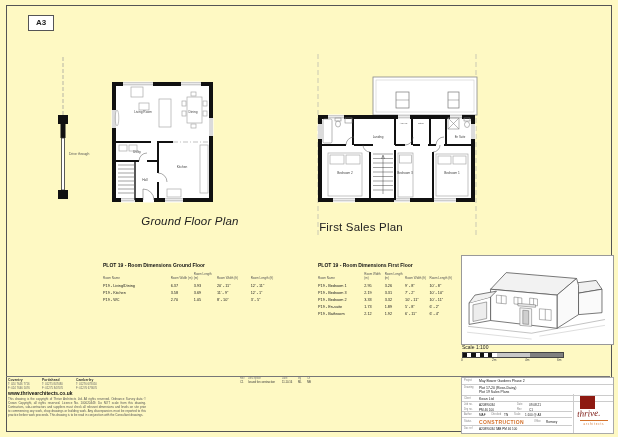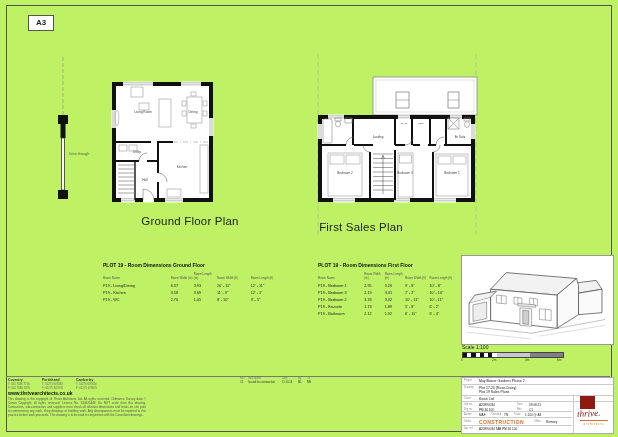--- a/index.html
+++ b/index.html
@@ -1,16 +1,16 @@
 <!DOCTYPE html>
 <html><head>
 <meta charset="utf-8">
 <style>
   html,body{margin:0;padding:0;background:#e9e9e9;}
-  #sheet{position:relative;width:618px;height:437px;background:#bef264;overflow:hidden;
+  #sheet{position:relative;width:618px;height:437px;background:#fef9c3;overflow:hidden;
          font-family:"Liberation Sans",sans-serif;color:#222;box-shadow:0 0 2px #999;}
   .abs{position:absolute;}
   #frame{left:6px;top:5px;width:604px;height:425px;border:1px solid #555;}
   #a3box{left:28px;top:15px;width:24px;height:14px;border:1px solid #555;background:#fff;
          font-size:8px;font-weight:bold;text-align:center;line-height:14px;}
   .plan-title{font-size:11.5px;color:#222;text-align:center;letter-spacing:0.2px;}
   
   .dim{font-size:3.6px;}
   .dim .dim-title{font-size:5px;font-weight:bold;color:#111;margin-bottom:4px;}
   .dim table{border-collapse:collapse;width:100%;}
@@ -150,21 +150,21 @@
     </g>
 
     <g fill="#444" font-size="3.2" text-anchor="middle">
       <text x="88" y="58">Living Room</text>
       <text x="138" y="58">Dining</text>
       <text x="82" y="98">Utility</text>
       <text x="90" y="126">Hall</text>
       <text x="127" y="113">Kitchen</text>
     </g>
   </svg>
-  <div class="abs plan-title" style="left:120px;top:215px;width:140px;">Ground Floor Plan</div>
+  <div class="abs plan-title" style="left:120px;top:215px;width:140px;font-style:italic;">Ground Floor Plan</div>
 
   <svg class="abs" style="left:308px;top:50px;" width="180" height="190" viewBox="0 0 180 190">
     <g stroke="#aaa" stroke-width="0.6" stroke-dasharray="5 3">
       <line x1="10" y1="4" x2="10" y2="188"></line>
       <line x1="168" y1="4" x2="168" y2="188"></line>
     </g>
     <g fill="#fff">
       <rect x="65" y="27" width="104" height="38" stroke="#888" stroke-width="0.8"></rect>
       <rect x="68" y="30" width="98" height="32" fill="none" stroke="#ccc" stroke-width="0.6"></rect>
       <rect x="88" y="42" width="13" height="16" stroke="#777" stroke-width="0.7"></rect>

